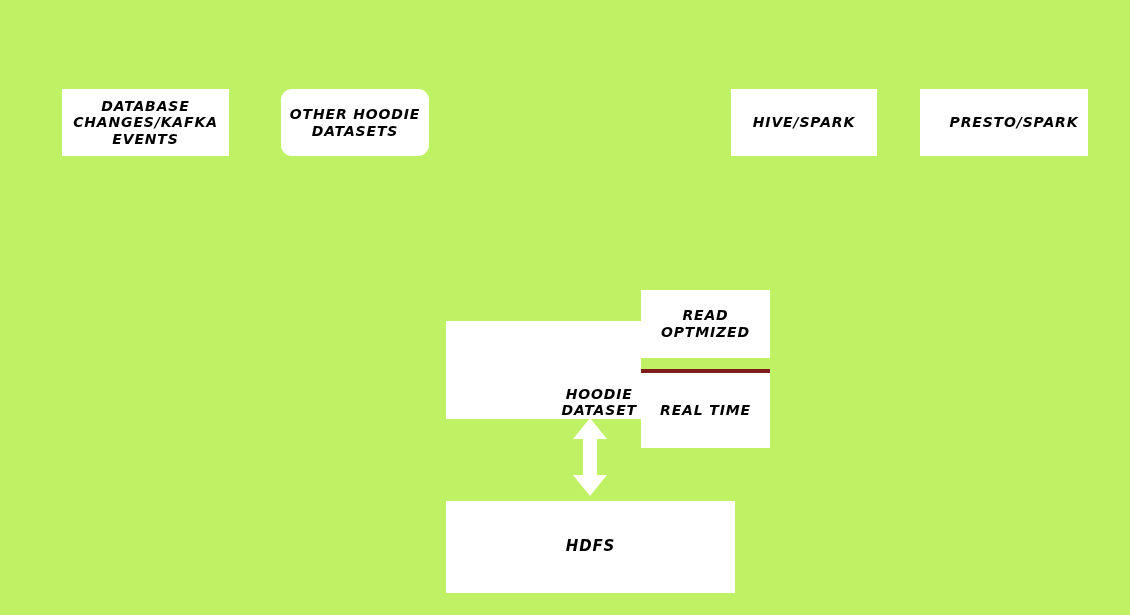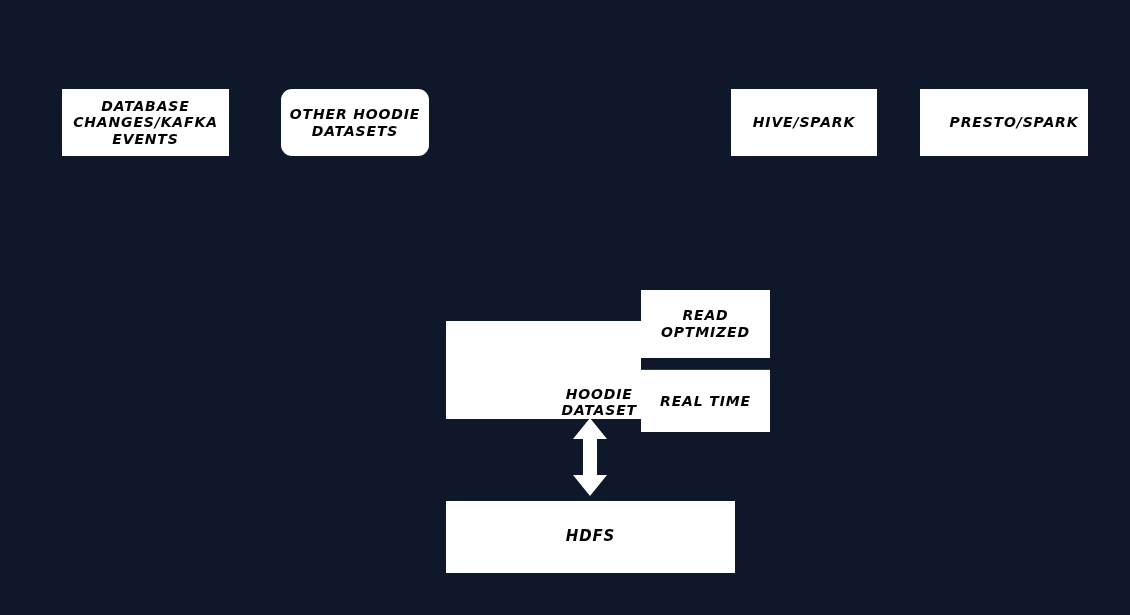--- a/index.html
+++ b/index.html
@@ -5,21 +5,21 @@
 <style>
   html, body {
     margin: 0;
     padding: 0;
     background: #000000;
   }
   #canvas {
     position: relative;
     width: 1130px;
     height: 615px;
-    background: #0f172a;
+    background: #bef264;
     overflow: hidden;
     font-family: "DejaVu Sans", sans-serif;
   }
   .node {
     position: absolute;
     background: #ffffff;
     color: #000000;
     display: flex;
     align-items: center;
     justify-content: center;
@@ -55,25 +55,25 @@
     align-items: flex-end;
   }
   #node-hoodie-dataset .label {
     width: auto;
     text-align: center;
     padding-right: 4px;
   }
 
   
   #node-read-optimized { left: 641px; top: 290px; width: 129px; height: 68px; justify-content: flex-end; }
-  #node-real-time      { left: 641px; top: 369px; width: 129px; height: 63px;
-                         border-top: 1px solid #7f1d1d; }
+  #node-real-time      { left: 641px; top: 369px; width: 129px; height: 79px;
+                         border-top: 4px solid #7f1d1d; }
 
   
-  #node-hdfs { left: 446px; top: 501px; width: 289px; height: 72px; font-size: 15px; }
+  #node-hdfs { left: 446px; top: 501px; width: 289px; height: 92px; font-size: 15px; }
 
   
   #arrow-hoodie-hdfs {
     position: absolute;
     left: 571px;
     top: 417px;
     width: 38px;
     height: 80px;
   }
   #arrow-hoodie-hdfs svg { display: block; width: 38px; height: 80px; }

